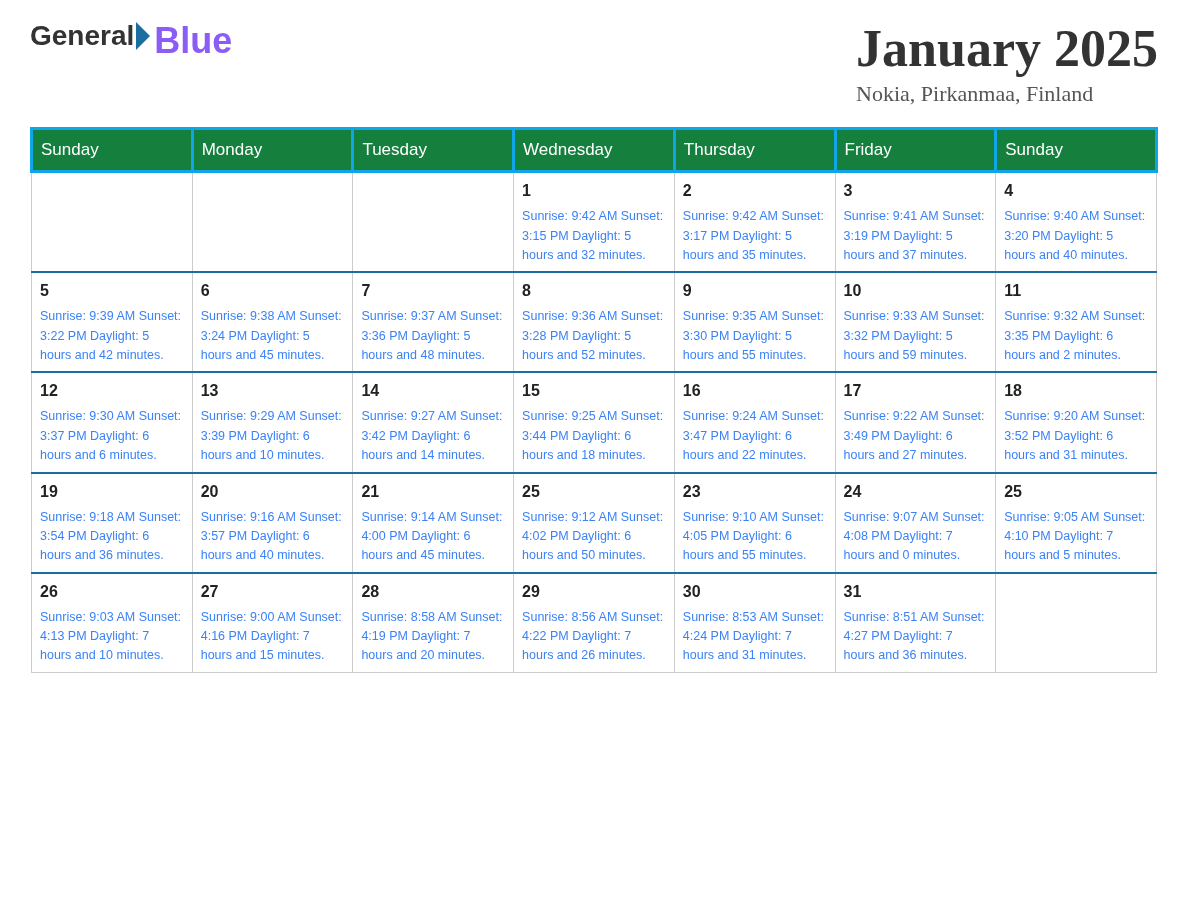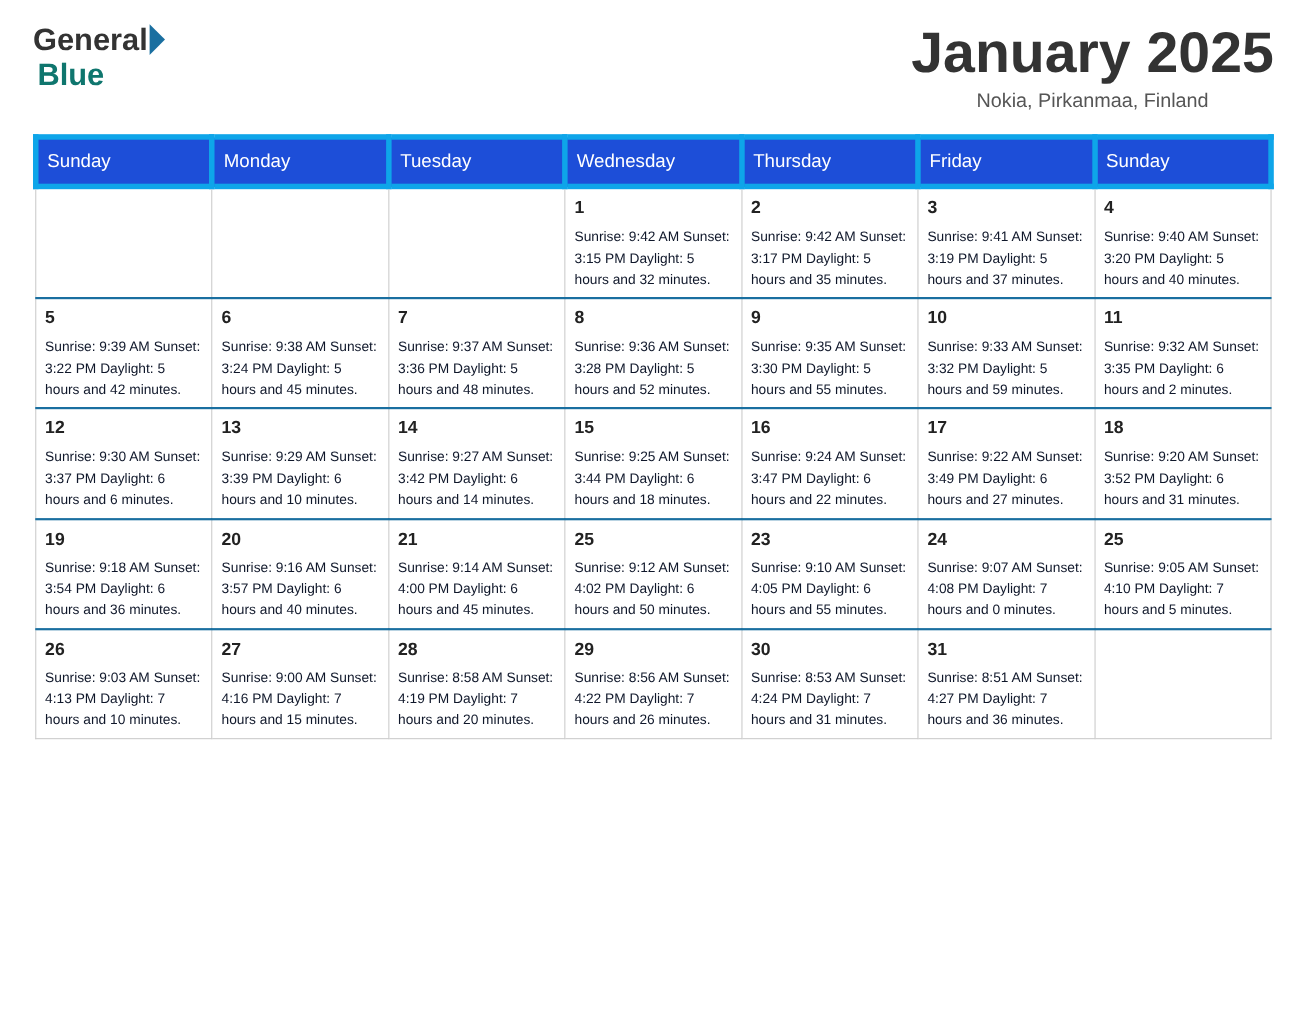--- a/index.html
+++ b/index.html
@@ -12,21 +12,21 @@
       padding: 20px 30px;
     }
     .header {
       display: flex;
       justify-content: space-between;
       align-items: flex-start;
       margin-bottom: 20px;
     }
     .logo {
       display: flex;
-      flex-direction: column;
+      flex-direction: row;
       align-items: flex-start;
     }
     .logo-text {
       display: flex;
       align-items: center;
       font-size: 28px;
       font-weight: bold;
       color: #333;
     }
     .logo-general {
@@ -35,51 +35,52 @@
     .logo-arrow {
       width: 0;
       height: 0;
       border-left: 14px solid #1a6fa0;
       border-top: 14px solid transparent;
       border-bottom: 14px solid transparent;
       margin-left: 2px;
       margin-right: 0px;
     }
     .logo-blue {
-      color: #0f766e;
-      font-size: 28px;
+      color: #8b5cf6;
+      font-size: 36px;
       font-weight: bold;
       margin-left: 4px;
     }
     .title-section {
-      text-align: center;
+      text-align: left;
+      font-family: Liberation Serif, serif;
     }
     .month-title {
       font-size: 52px;
       font-weight: bold;
       color: #333;
       line-height: 1.1;
     }
     .location {
-      font-size: 18px;
+      font-size: 22px;
       color: #555;
       margin-top: 4px;
     }
     .calendar {
       width: 100%;
       border-collapse: collapse;
     }
     .calendar th {
-      background: #1d4ed8;
+      background: #15803d;
       color: #fff;
       padding: 10px 8px;
       font-size: 17px;
       font-weight: normal;
       text-align: left;
-      border: 5px solid #0ea5e9;
+      border: 3px solid #0ea5e9;
     }
     .calendar td {
       border: 1px solid #ccc;
       vertical-align: top;
       padding: 6px 8px;
       width: calc(100% / 7);
       min-height: 100px;
       font-size: 13px;
       line-height: 1.5;
       color: #333;
@@ -95,21 +96,21 @@
       background: #fff;
     }
     .calendar tr {
       border-bottom: 2px solid #1a6fa0;
     }
     .calendar tbody tr:last-child {
       border-bottom: none;
     }
     .sun-info {
       font-size: 12.5px;
-      color: #0f172a;
+      color: #3b82f6;
       line-height: 1.55;
     }
   </style>
 </head>
 <body>
 
 <div class="header">
   <div class="logo">
     <div class="logo-text">
       <span class="logo-general">General</span>

